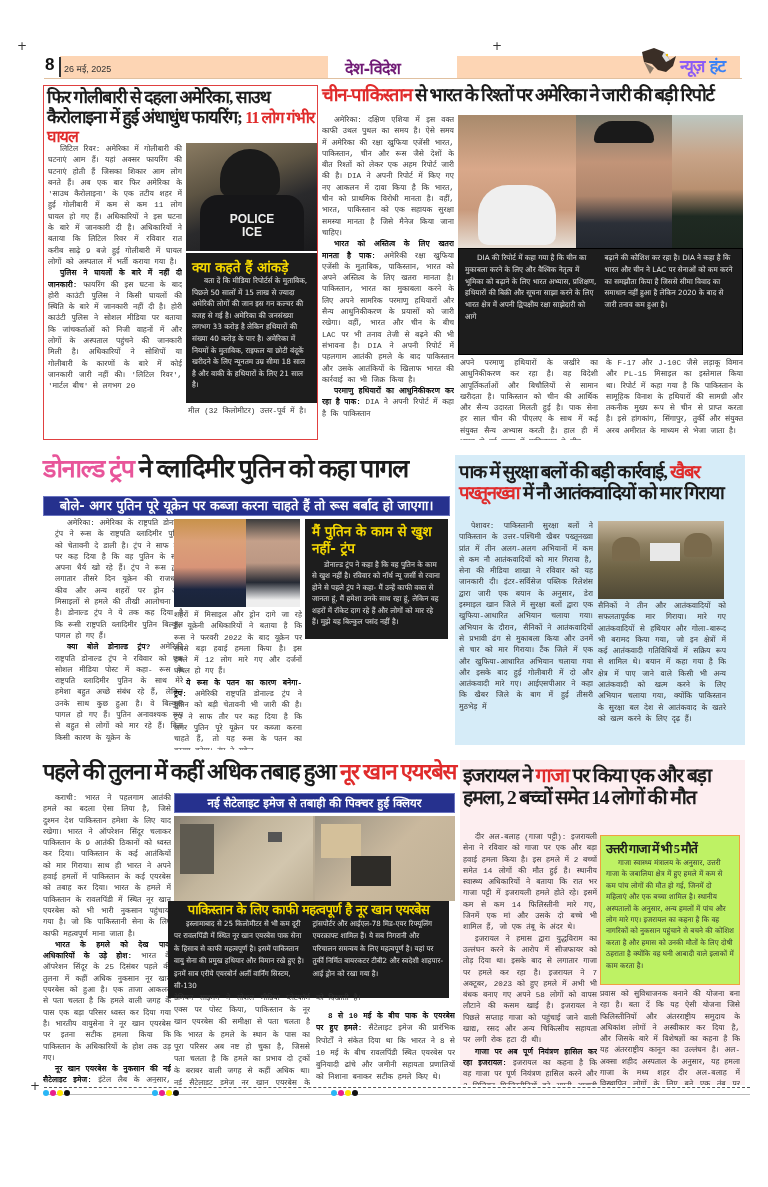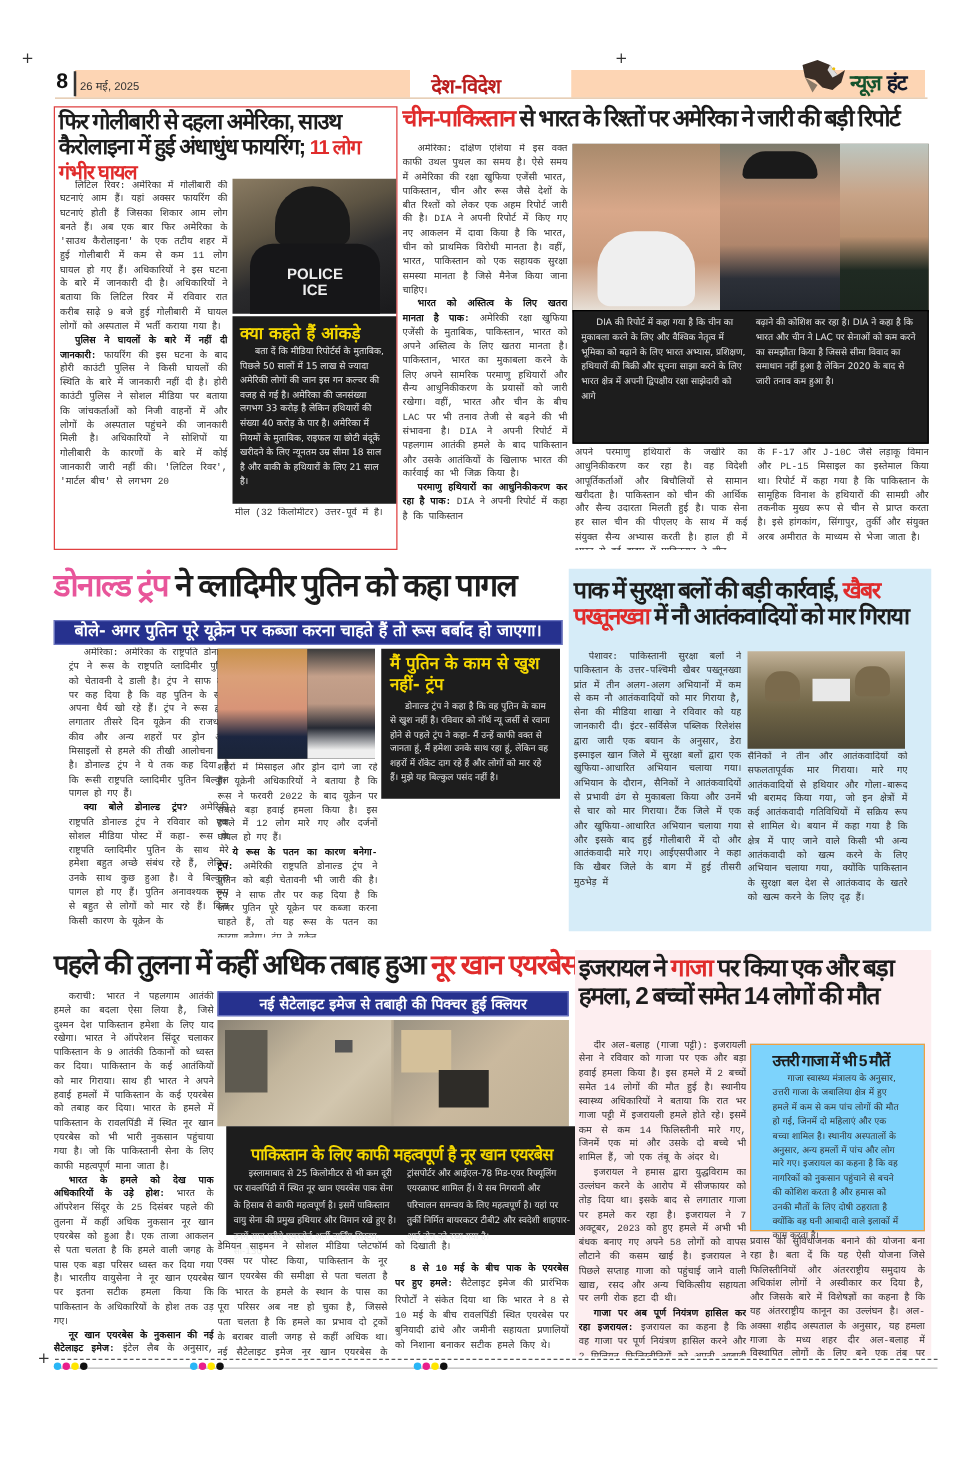--- a/index.html
+++ b/index.html
@@ -5,28 +5,28 @@
 *{box-sizing:border-box;margin:0;padding:0}
 html,body{width:768px;height:1187px;background:#fff;overflow:hidden}
 body{position:relative;font-family:"DejaVu Serif",serif;color:#222}
 .abs{position:absolute}
 .crop{position:absolute;font-family:"DejaVu Sans",sans-serif;font-size:12px;color:#333;line-height:12px}
 
 .hdr-bar{position:absolute;top:56px;height:22px;background:#fdd5b4}
 .pg-num{position:absolute;left:45px;top:55px;font:bold 17px "Liberation Sans",sans-serif;color:#111}
 .pg-sep{position:absolute;left:59px;top:57px;width:2px;height:20px;background:#333}
 .pg-date{position:absolute;left:64px;top:62px;font:9px "Liberation Sans",sans-serif;color:#333}
-.sec-title{position:absolute;left:345px;top:57px;font:bold 16px "DejaVu Sans",sans-serif;color:#b91c1c;letter-spacing:-0.5px}
+.sec-title{position:absolute;left:345px;top:57px;font:bold 16px "DejaVu Sans",sans-serif;color:#701a75;letter-spacing:-0.5px}
 .logo{position:absolute;left:640px;top:46px;width:105px;height:32px}
 .logo-bird{position:absolute;left:0;top:0;width:38px;height:32px}
 .logo-text{position:absolute;left:40px;top:8px;font:bold 17px "DejaVu Sans",sans-serif;letter-spacing:-1px}
-.logo-text .a{color:#14532d}.logo-text .b{color:#0f172a}
+.logo-text .a{color:#8b5cf6}.logo-text .b{color:#3b82f6}
 .rule{position:absolute;left:44px;top:78px;width:698px;height:1px;background:#e0c0a0}
 
-.hl{font-family:Liberation Sans, sans-serif;font-weight:bold;color:#1c1c1c;letter-spacing:-1px;line-height:1.12}
+.hl{font-family:Liberation Serif, serif;font-weight:bold;color:#1c1c1c;letter-spacing:-1px;line-height:1.12}
 .red{color:#e02b2b}.pink{color:#e8559a}
 .body{font-family:Liberation Mono, monospace;font-size:7.6px;line-height:11.3px;color:#333;text-align:justify;overflow:hidden}
 .body p{text-indent:12px}
 .body b{color:#111}
 .darkbox{background:#1d1d1d;color:#eee}
 .darkbox .yt{color:#f5d800;font-family:"DejaVu Sans",sans-serif;font-weight:bold}
 .darkbox .bt{font-family:"DejaVu Sans",sans-serif;font-size:7.6px;line-height:12.3px;color:#e8e8e8;text-indent:12px}
 .bluebar{background:#26318e;color:#fff;font-family:"DejaVu Sans",sans-serif;font-weight:bold;text-align:center;border:1px solid #6a74c0}
 .photo{overflow:hidden;position:absolute}
 .box-red{border:1.5px solid #e04040}
@@ -156,21 +156,21 @@
   <div class="photo" style="left:131px;top:56px;width:281px;height:85px;background:#b8aa92">
     <div style="position:absolute;left:0;top:0;width:139px;height:85px;background:linear-gradient(135deg,#8a8274 0%,#c2b59c 40%,#d2c6ae 70%,#bcae94 100%)">
       <div style="position:absolute;left:6px;top:8px;width:34px;height:50px;background:#5e5a50"></div>
       <div style="position:absolute;left:94px;top:16px;width:14px;height:10px;background:#555"></div>
     </div>
     <div style="position:absolute;left:141px;top:0;width:140px;height:85px;background:linear-gradient(135deg,#9a9282 0%,#cab99e 50%,#bfb096 100%)">
       <div style="position:absolute;left:6px;top:8px;width:40px;height:34px;background:#d4c09a"></div>
       <div style="position:absolute;left:36px;top:40px;width:40px;height:30px;background:#2e2c28"></div>
     </div>
   </div>
-  <div class="darkbox abs" style="left:138px;top:141px;width:281px;height:87px;padding:15px 6px">
+  <div class="darkbox abs" style="left:125px;top:141px;width:281px;height:97px;padding:0 6px">
     <div class="yt" style="font-size:13px;line-height:17px;text-align:center;white-space:nowrap;letter-spacing:-0.5px">पाकिस्तान के लिए काफी महत्वपूर्ण है नूर खान एयरबेस</div>
     <div style="display:flex;gap:8px">
       <div class="bt" style="flex:1;font-size:7.1px;line-height:12.4px">इस्लामाबाद से 25 किलोमीटर से भी कम दूरी पर रावलपिंडी में स्थित नूर खान एयरबेस पाक सेना के हिसाब से काफी महत्वपूर्ण है। इसमें पाकिस्तान वायु सेना की प्रमुख हथियार और विमान रखे हुए है। इनमें साब एरीये एयरबोर्न अर्ली वार्निंग सिस्टम, सी-130</div>
       <div class="bt" style="flex:1;font-size:7.1px;line-height:12.4px;text-indent:0">ट्रांसपोर्टर और आईएल-78 मिड-एयर रिफ्यूलिंग एयरक्राफ्ट शामिल हैं। ये सब निगरानी और परिचालन समन्वय के लिए महत्वपूर्ण है। यहां पर तुर्की निर्मित बायरकटर टीबी2 और स्वदेशी शाहपार-आई ड्रोन को रखा गया है।</div>
     </div>
   </div>
   <div class="body abs" style="left:131px;top:232px;width:136px;height:93px;line-height:12.2px">डेमियन साइमन ने सोशल मीडिया प्लेटफॉर्म एक्स पर पोस्ट किया, पाकिस्तान के नूर खान एयरबेस की समीक्षा से पता चलता है कि भारत के हमले के स्थान के पास का पूरा परिसर अब नष्ट हो चुका है, जिससे पता चलता है कि हमले का प्रभाव दो ट्रकों के बराबर वाली जगह से कहीं अधिक था। नई सैटेलाइट इमेज नूर खान एयरबेस के नुकसान</div>
   <div class="body abs" style="left:273px;top:232px;width:139px;height:93px;line-height:12.2px">
     <p style="text-indent:0">को दिखाती है।</p>
     <p style="margin-top:6px"><b>8 से 10 मई के बीच पाक के एयरबेस पर हुए हमले:</b> <span>सैटेलाइट इमेज की प्रारंभिक रिपोर्टों ने संकेत दिया था कि भारत ने 8 से 10 मई के बीच रावलपिंडी स्थित एयरबेस पर बुनियादी ढांचे और जमीनी सहायता प्रणालियों को निशाना बनाकर सटीक हमले किए थे।</span></p>
@@ -179,21 +179,21 @@
 
 <div class="abs" style="left:460px;top:760px;width:285px;height:325px;background:#fdeef0">
   <div class="hl abs" style="left:3px;top:5px;width:282px;font-size:19.5px;letter-spacing:-1.2px">
     <span>इजरायल ने</span> <span class="red">गाजा</span> <span>पर किया एक और बड़ा हमला, 2 बच्चों समेत 14 लोगों की मौत</span>
   </div>
   <div class="body abs" style="left:3px;top:72px;width:134px;height:253px">
     <p>दीर अल-बलाह (गाजा पट्टी): इजरायली सेना ने रविवार को गाजा पर एक और बड़ा हवाई हमला किया है। इस हमले में 2 बच्चों समेत 14 लोगों की मौत हुई है। स्थानीय स्वास्थ्य अधिकारियों ने बताया कि रात भर गाजा पट्टी में इजरायली हमले होते रहे। इसमें कम से कम 14 फिलिस्तीनी मारे गए, जिनमें एक मां और उसके दो बच्चे भी शामिल हैं, जो एक तंबू के अंदर थे।</p>
     <p>इजरायल ने हमास द्वारा युद्धविराम का उल्लंघन करने के आरोप में सीजफायर को तोड़ दिया था। इसके बाद से लगातार गाजा पर हमले कर रहा है। इजरायल ने 7 अक्टूबर, 2023 को हुए हमले में अभी भी बंधक बनाए गए अपने 58 लोगों को वापस लौटाने की कसम खाई है। इजरायल ने पिछले सप्ताह गाजा को पहुंचाई जाने वाली खाद्य, रसद और अन्य चिकित्सीय सहायता पर लगी रोक हटा दी थी।</p>
     <p><b>गाजा पर अब पूर्ण नियंत्रण हासिल कर रहा इजरायल:</b> <span>इजरायल का कहना है कि वह गाजा पर पूर्ण नियंत्रण हासिल करने और 2 मिलियन फिलिस्तीनियों को अपनी आबादी के अधिकांश लोगों के स्वैच्छिक</span></p>
   </div>
-  <div class="abs" style="left:140px;top:75px;width:140px;height:150px;background:#7dd3fc;border:1.5px solid #f0a040;padding:5px 17px">
+  <div class="abs" style="left:140px;top:75px;width:140px;height:150px;background:#bef264;border:1.5px solid #f0a040;padding:5px 5px">
     <div class="hl" style="font-size:12.5px;line-height:16px">उत्तरी गाजा में भी 5 मौतें</div>
     <div style="font-family:'DejaVu Sans',sans-serif;font-size:7.2px;line-height:11.4px;color:#333;text-indent:12px">गाजा स्वास्थ्य मंत्रालय के अनुसार, उत्तरी गाजा के जबालिया क्षेत्र में हुए हमले में कम से कम पांच लोगों की मौत हो गई, जिनमें दो महिलाएं और एक बच्चा शामिल है। स्थानीय अस्पतालों के अनुसार, अन्य हमलों में पांच और लोग मारे गए। इजरायल का कहना है कि वह नागरिकों को नुकसान पहुंचाने से बचने की कोशिश करता है और हमास को उनकी मौतों के लिए दोषी ठहराता है क्योंकि वह घनी आबादी वाले इलाकों में काम करता है।</div>
   </div>
   <div class="body abs" style="left:140px;top:229px;width:140px;height:96px">प्रवास को सुविधाजनक बनाने की योजना बना रहा है। बता दें कि यह ऐसी योजना जिसे फिलिस्तीनियों और अंतरराष्ट्रीय समुदाय के अधिकांश लोगों ने अस्वीकार कर दिया है, और जिसके बारे में विशेषज्ञों का कहना है कि यह अंतरराष्ट्रीय कानून का उल्लंघन है। अल-अक्सा शहीद अस्पताल के अनुसार, यह हमला गाजा के मध्य शहर दीर अल-बलाह में विस्थापित लोगों के लिए बने एक तंबू पर हुआ, जिसमें मां, उसके दो बच्चे और एक अन्य रिश्तेदार की मौत हो गई।</div>
 </div>
 
 <div class="abs" style="left:44px;top:1087px;width:706px;height:1px;border-top:1px dashed #555"></div>
 <div class="crop" style="left:30px;top:1080px">+</div>
 <div class="abs" style="left:44px;top:1094px;width:706px;height:1px;background:#bbb"></div>
 <div class="abs" style="left:43px;top:1090px;display:flex;gap:1px">

